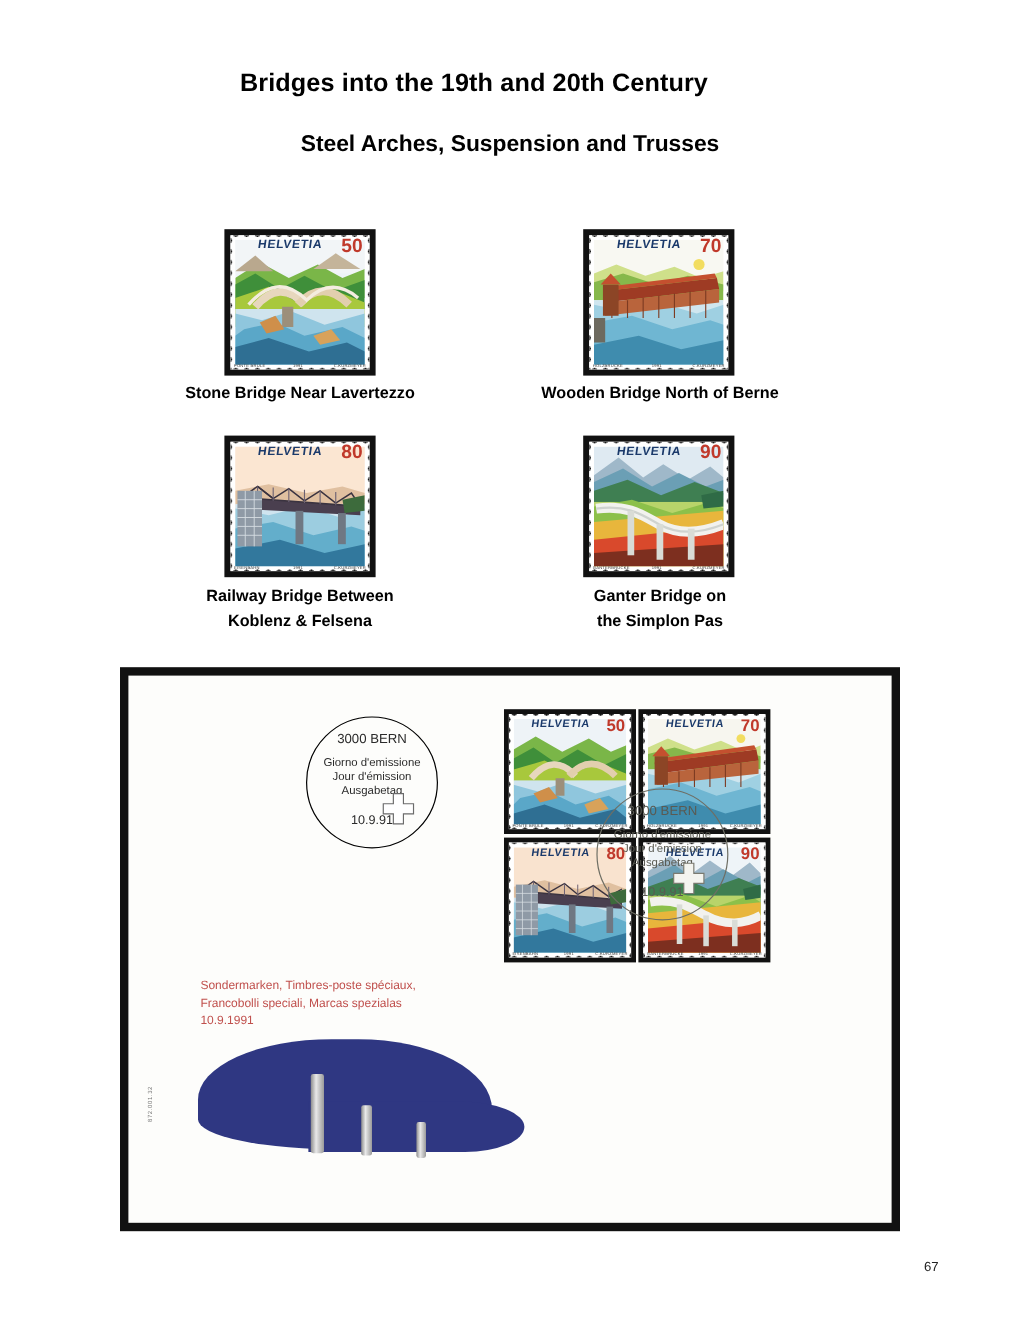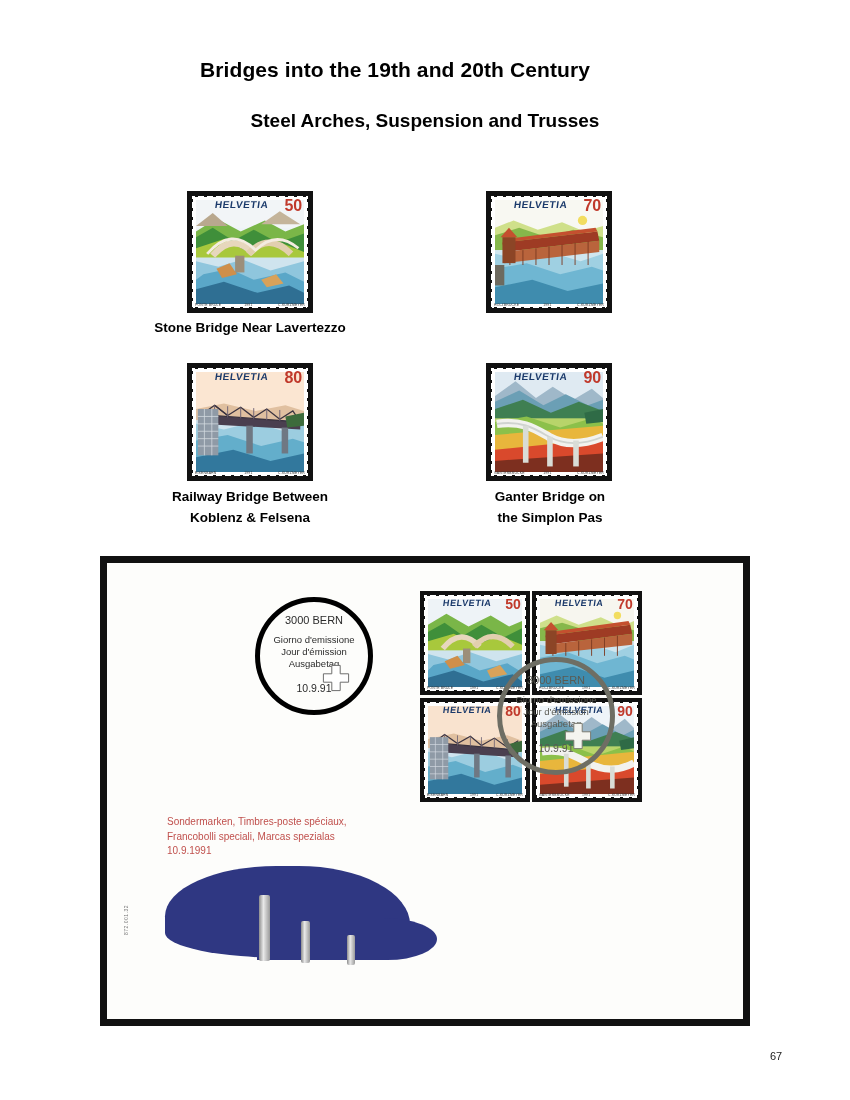--- a/index.html
+++ b/index.html
@@ -148,21 +148,21 @@
   }
   .cover {
     position: relative;
     width: 100%;
     height: 100%;
     background: #fdfdfb;
     overflow: hidden;
   }
   .cancel {
     position: absolute;
-    border: 5px solid #000000;
+    border: 1px solid #000000;
     border-radius: 50%;
     color: #2b2b2b;
     text-align: center;
     font-family: "Liberation Sans", sans-serif;
     background: transparent;
   }
   .cancel .ln {
     position: absolute;
     left: 0; width: 100%;
     text-align: center;
@@ -286,20 +286,21 @@
           <circle cx="94" cy="22" r="5" fill="#f2dd60"></circle>
         </svg>
       </div>
       <div class="helvetia">HELVETIA</div>
       <div class="denom">70</div>
       <div class="tinytext l">HOLZBRUCKE</div>
       <div class="tinytext c">1991</div>
       <div class="tinytext r">C.KURZMEYER</div>
     </div>
   </div>
+  <div class="caption" style="left:400px; top:318px; width:300px;">Wooden Bridge North of Berne</div>
 
   <div class="stamp" style="left:187px; top:363px; width:126px; height:118px;">
     <div class="stamp-inner">
       <div class="perf"></div>
       <div class="art">
         <svg viewBox="0 0 116 108" width="100%" height="100%" preserveAspectRatio="none">
           <rect x="0" y="0" width="116" height="108" fill="#f9e3cf"></rect>
           <rect x="0" y="0" width="116" height="46" fill="#fbe6d2"></rect>
           <polygon points="0,40 30,34 64,42 96,36 116,42 116,52 0,52" fill="#e0c0a0"></polygon>
           <rect x="0" y="52" width="116" height="56" fill="#cfe4ef"></rect>

